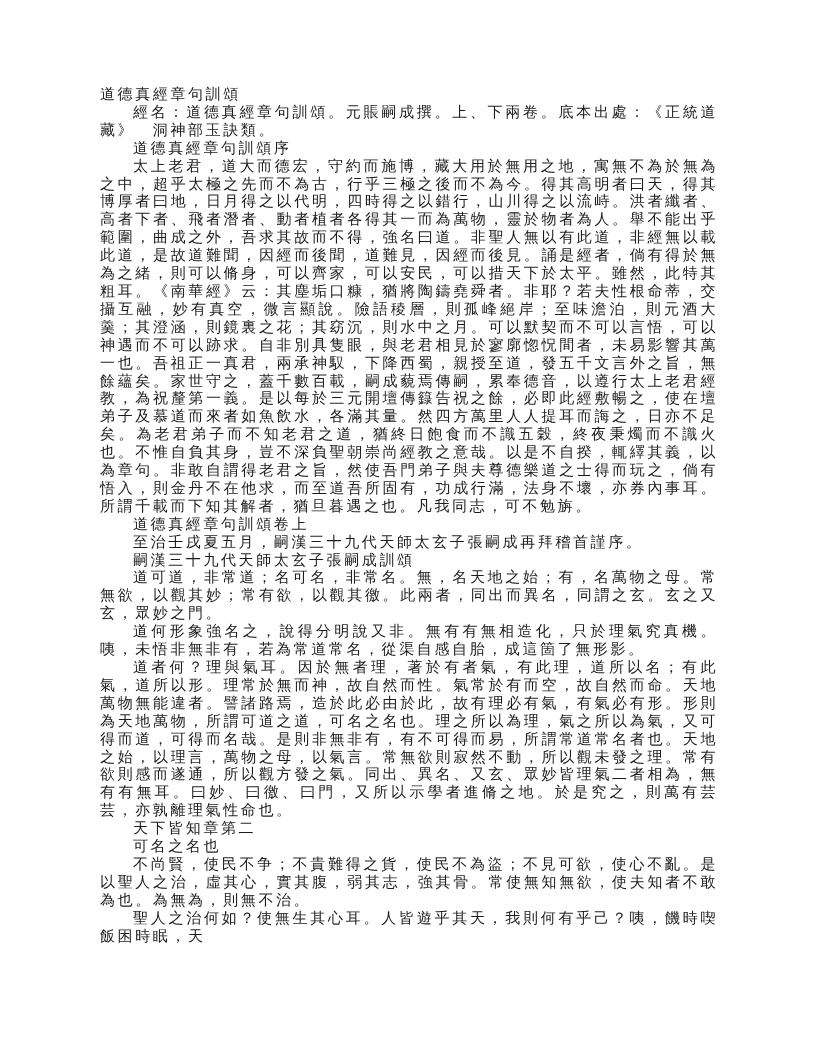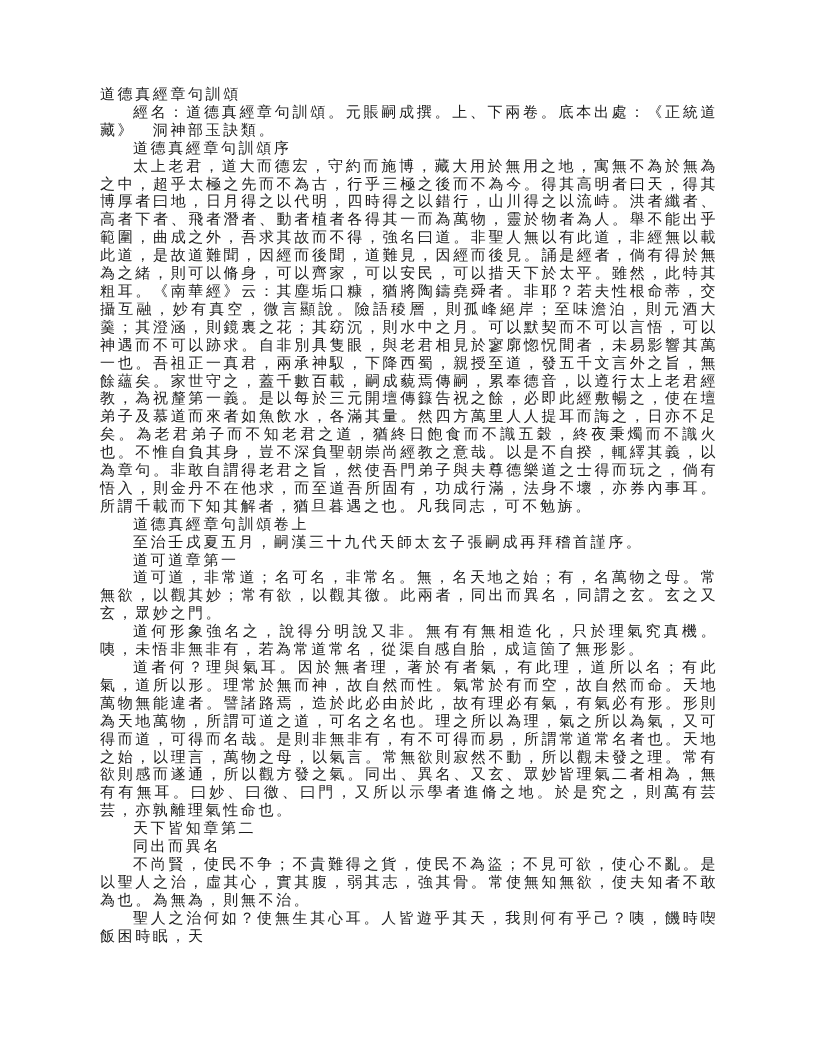--- a/index.html
+++ b/index.html
@@ -33,21 +33,21 @@
 </head>
 <body>
 
 <div class="page">
   <p>道德真經章句訓頌</p>
   <p class="indent">經名：道德真經章句訓頌。元賬嗣成撰。上、下兩卷。底本出處：《正統道藏》　洞神部玉訣類。</p>
   <p class="indent">道德真經章句訓頌序</p>
   <p class="indent">太上老君，道大而德宏，守約而施博，藏大用於無用之地，寓無不為於無為之中，超乎太極之先而不為古，行乎三極之後而不為今。得其高明者曰天，得其博厚者曰地，日月得之以代明，四時得之以錯行，山川得之以流峙。洪者纖者、高者下者、飛者潛者、動者植者各得其一而為萬物，靈於物者為人。舉不能出乎範圍，曲成之外，吾求其故而不得，強名曰道。非聖人無以有此道，非經無以載此道，是故道難聞，因經而後聞，道難見，因經而後見。誦是經者，倘有得於無為之緒，則可以脩身，可以齊家，可以安民，可以措天下於太平。雖然，此特其粗耳。《南華經》云：其塵垢口糠，猶將陶鑄堯舜者。非耶？若夫性根命蒂，交攝互融，妙有真空，微言顯說。險語稜層，則孤峰絕岸；至味澹泊，則元酒大羹；其澄涵，則鏡裏之花；其窈沉，則水中之月。可以默契而不可以言悟，可以神遇而不可以跡求。自非別具隻眼，與老君相見於寥廓惚怳間者，未易影響其萬一也。吾祖正一真君，兩承神馭，下降西蜀，親授至道，發五千文言外之旨，無餘蘊矣。家世守之，蓋千數百載，嗣成藐焉傳嗣，累奉德音，以遵行太上老君經教，為祝釐第一義。是以每於三元開壇傳籙告祝之餘，必即此經敷暢之，使在壇弟子及慕道而來者如魚飲水，各滿其量。然四方萬里人人提耳而誨之，日亦不足矣。為老君弟子而不知老君之道，猶終日飽食而不識五穀，終夜秉燭而不識火也。不惟自負其身，豈不深負聖朝崇尚經教之意哉。以是不自揆，輒繹其義，以為章句。非敢自謂得老君之旨，然使吾門弟子與夫尊德樂道之士得而玩之，倘有悟入，則金丹不在他求，而至道吾所固有，功成行滿，法身不壞，亦券內事耳。所謂千載而下知其解者，猶旦暮遇之也。凡我同志，可不勉旃。</p>
   <p class="indent">道德真經章句訓頌卷上</p>
   <p class="indent">至治壬戌夏五月，嗣漢三十九代天師太玄子張嗣成再拜稽首謹序。</p>
-  <p class="indent">道可道章第一</p>
+  <p class="indent">嗣漢三十九代天師太玄子張嗣成訓頌</p>
   <p class="indent">道可道，非常道；名可名，非常名。無，名天地之始；有，名萬物之母。常無欲，以觀其妙；常有欲，以觀其徼。此兩者，同出而異名，同謂之玄。玄之又玄，眾妙之門。</p>
   <p class="indent">道何形象強名之，說得分明說又非。無有有無相造化，只於理氣究真機。咦，未悟非無非有，若為常道常名，從渠自感自胎，成這箇了無形影。</p>
   <p class="indent">道者何？理與氣耳。因於無者理，著於有者氣，有此理，道所以名；有此氣，道所以形。理常於無而神，故自然而性。氣常於有而空，故自然而命。天地萬物無能違者。譬諸路焉，造於此必由於此，故有理必有氣，有氣必有形。形則為天地萬物，所謂可道之道，可名之名也。理之所以為理，氣之所以為氣，又可得而道，可得而名哉。是則非無非有，有不可得而易，所謂常道常名者也。天地之始，以理言，萬物之母，以氣言。常無欲則寂然不動，所以觀未發之理。常有欲則感而遂通，所以觀方發之氣。同出、異名、又玄、眾妙皆理氣二者相為，無有有無耳。曰妙、曰徼、曰門，又所以示學者進脩之地。於是究之，則萬有芸芸，亦孰離理氣性命也。</p>
   <p class="indent">天下皆知章第二</p>
-  <p class="indent">同出而異名</p>
+  <p class="indent">可名之名也</p>
   <p class="indent">不尚賢，使民不争；不貴難得之貨，使民不為盜；不見可欲，使心不亂。是以聖人之治，虛其心，實其腹，弱其志，強其骨。常使無知無欲，使夫知者不敢為也。為無為，則無不治。</p>
   <p class="indent">聖人之治何如？使無生其心耳。人皆遊乎其天，我則何有乎己？咦，饑時喫飯困時眠，天</p>
 </div>
 
 </body></html>

